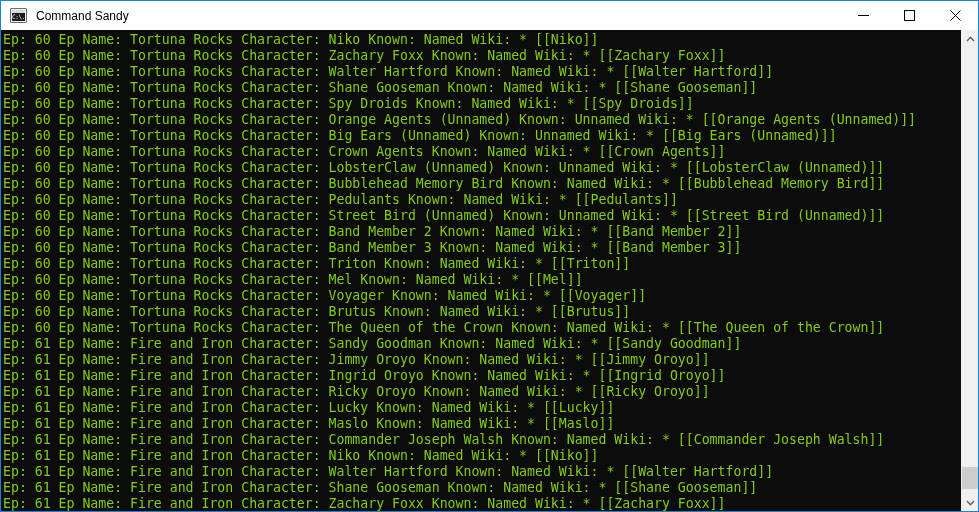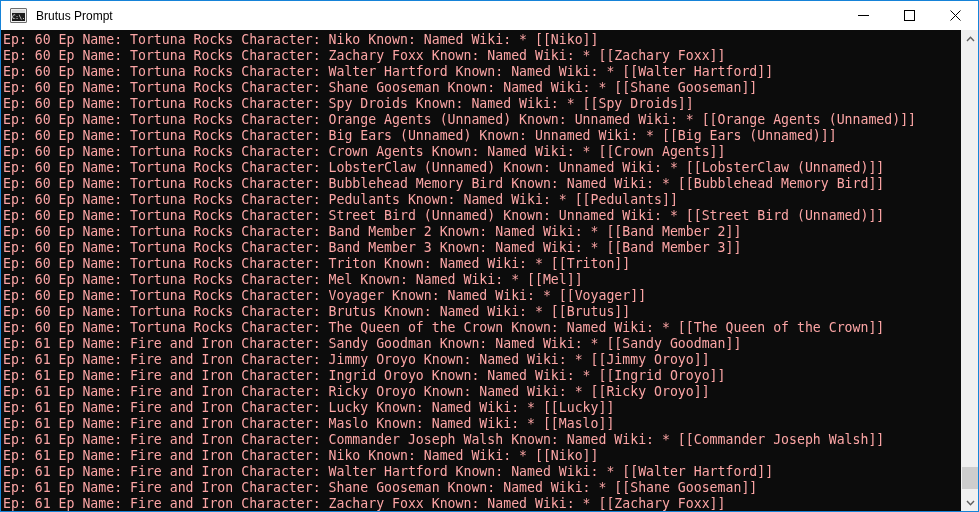--- a/index.html
+++ b/index.html
@@ -124,21 +124,21 @@
     overflow: hidden;
   }
 
   #console-text {
     position: absolute;
     left: 2px;
     top: 2px;
     right: 19px;
     bottom: 0;
     overflow: hidden;
-    color: #fca5a5;
+    color: #84cc16;
     font-family: "DejaVu Sans Mono", monospace;
     font-size: 13.2px;
     line-height: 16px;
     white-space: pre;
     letter-spacing: 0px;
   }
   #console-text .line {
     height: 16px;
     white-space: pre;
     overflow: hidden;
@@ -192,21 +192,21 @@
 <div id="window">
 
   <div id="titlebar">
     <div id="title-left">
       <span class="cmd-icon">
         <span class="cmd-bar"></span>
         <span class="cmd-body">
           <span class="cmd-glyph">C:\.</span>
         </span>
       </span>
-      <span id="title-text">Brutus Prompt</span>
+      <span id="title-text">Command Sandy</span>
     </div>
 
     <div id="window-controls">
       <button class="winbtn">
         <svg width="11" height="11" viewBox="0 0 11 11">
           <rect x="0" y="5" width="11" height="1" fill="#000000"></rect>
         </svg>
       </button>
       <button class="winbtn">
         <svg width="11" height="11" viewBox="0 0 11 11">

